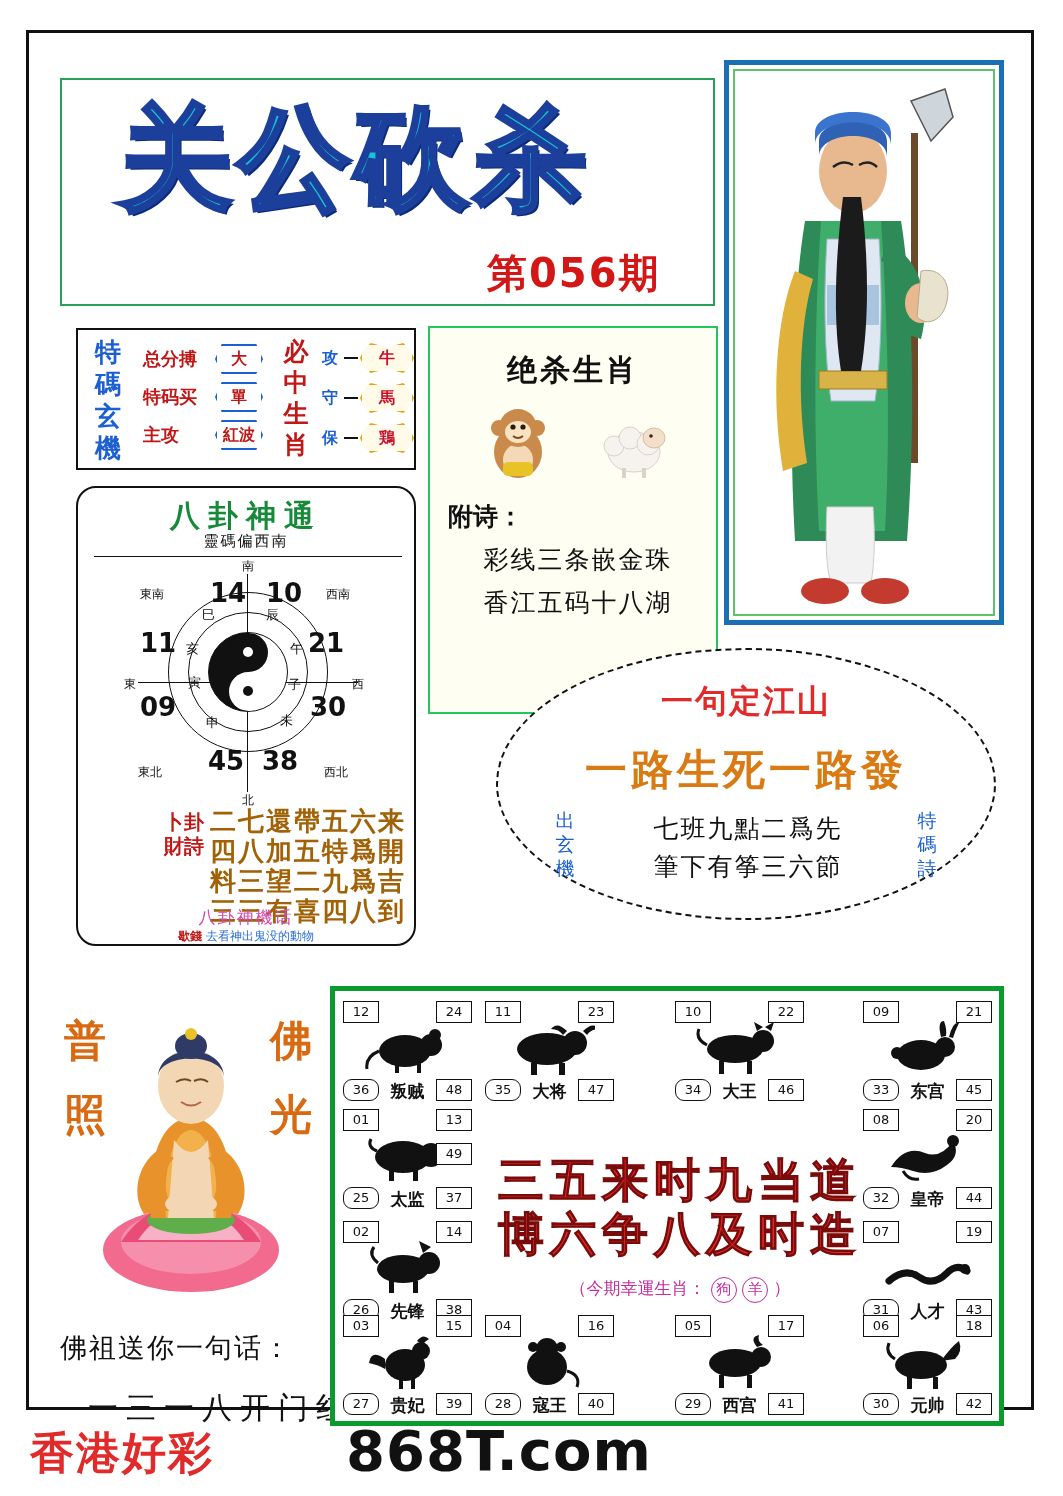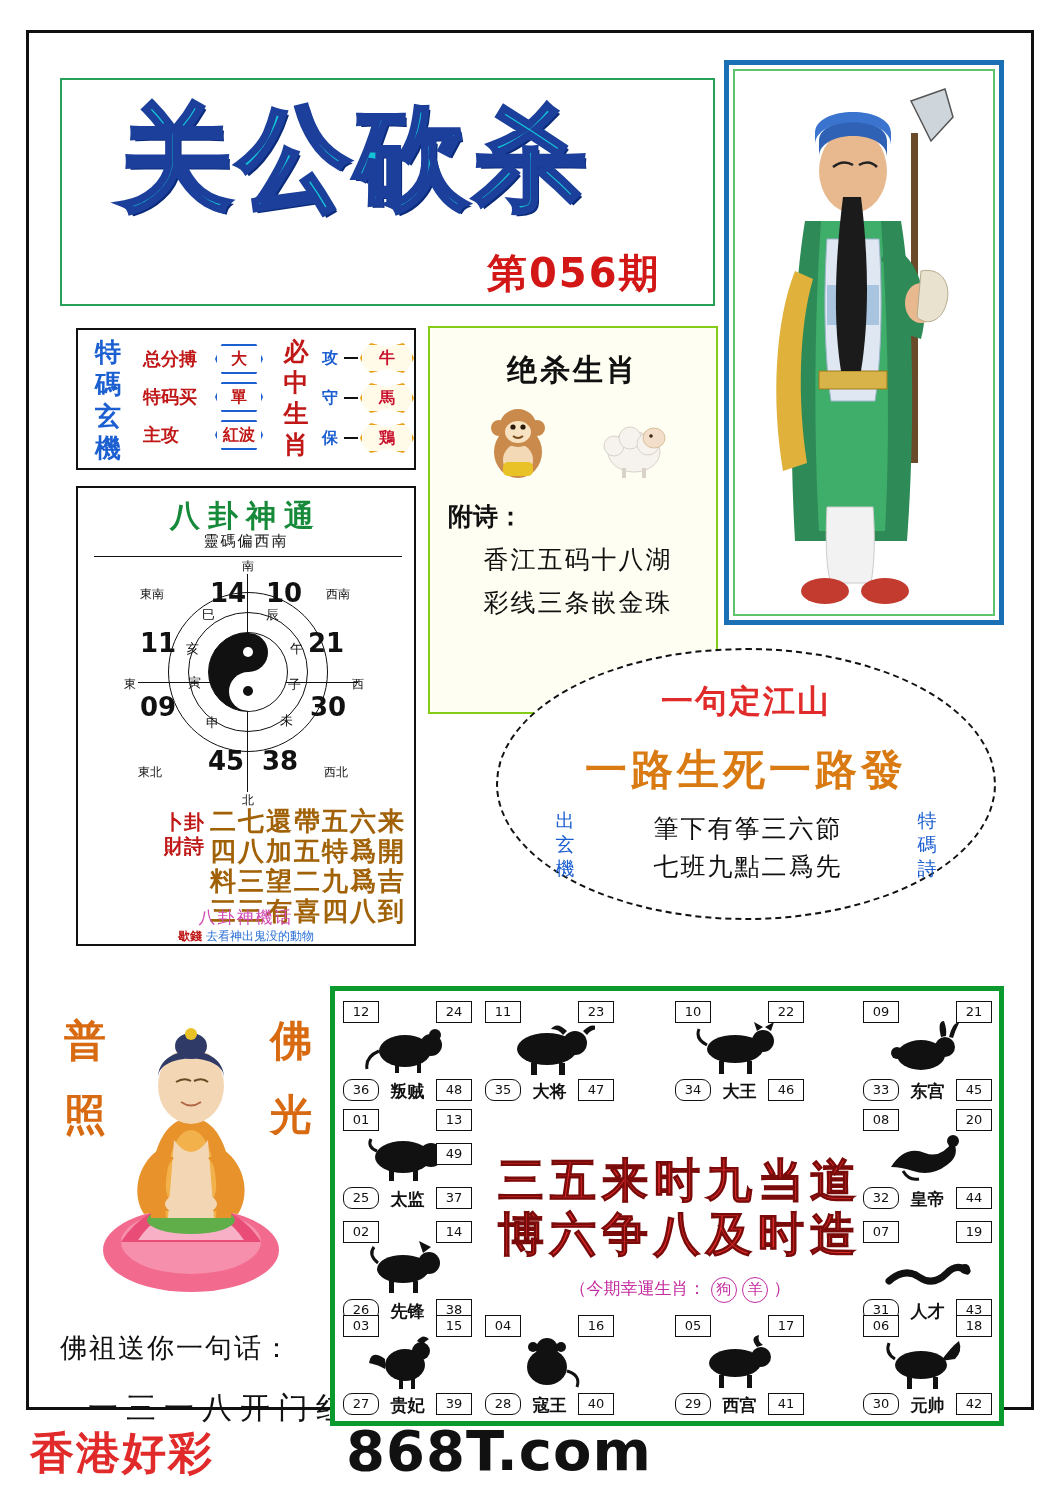--- a/index.html
+++ b/index.html
@@ -28,29 +28,29 @@
         clip-path:polygon(14% 0,86% 0,100% 50%,86% 100%,14% 100%,0 50%);}
   .tm-r{position:absolute;left:196px;top:6px;width:44px;height:128px;color:#c01717;font-size:25px;font-weight:bold;text-align:center;line-height:31px;}
   .tm-far{position:absolute;left:244px;top:8px;width:92px;}
   .tm-far .frow{height:40px;display:flex;align-items:center;}
   .tm-far .flbl{color:#1b5fd1;font-size:16px;font-weight:bold;width:22px;}
   .star{display:inline-block;width:50px;height:26px;line-height:26px;text-align:center;font-size:16px;font-weight:bold;color:#c8102e;border:2px solid #e8a21a;background:#fffbe8;
         clip-path:polygon(8% 20%,20% 0,50% 14%,80% 0,92% 20%,100% 50%,92% 80%,80% 100%,50% 86%,20% 100%,8% 80%,0 50%);}
   .dash{display:inline-block;width:14px;border-top:2px solid #111;margin-right:2px;vertical-align:middle;}
 
   
-  .jsbox{position:absolute;left:428px;top:326px;width:290px;height:388px;border:2px solid #84cc16;background:#fffef2;box-sizing:border-box;}
+  .jsbox{position:absolute;left:428px;top:326px;width:290px;height:388px;border:2px solid #22c55e;background:#fffef2;box-sizing:border-box;}
   .jstitle{position:absolute;left:0;top:22px;width:100%;text-align:center;font-size:30px;font-weight:bold;color:#111;letter-spacing:3px;}
   .jsanimals{position:absolute;left:30px;top:72px;width:230px;height:86px;display:flex;justify-content:space-around;align-items:center;}
   .jspoem{position:absolute;left:18px;top:172px;width:260px;color:#111;}
   .jspoem .lab{font-size:25px;font-weight:bold;margin-bottom:10px;}
   .jspoem .ln{font-size:25px;text-align:center;margin-top:10px;letter-spacing:2px;}
 
   
-  .bgbox{position:absolute;left:76px;top:486px;width:340px;height:460px;border:2px solid #111;border-radius:0;background:#fff;box-sizing:border-box;}
+  .bgbox{position:absolute;left:76px;top:486px;width:340px;height:460px;border:2px solid #111;border-radius:20px;background:#fff;box-sizing:border-box;}
   .bgtitle{position:absolute;left:0;top:8px;width:100%;text-align:center;font-size:30px;font-weight:bold;color:#178a3a;letter-spacing:8px;}
   .bgsub{position:absolute;left:0;top:44px;width:100%;text-align:center;font-size:15px;color:#111;letter-spacing:2px;}
   .bgrule{position:absolute;left:16px;top:68px;width:308px;border-top:1px solid #111;}
   .compass{position:absolute;left:52px;top:76px;width:236px;height:238px;}
   .dirlab{position:absolute;font-size:12px;color:#111;}
   .bgnum{position:absolute;font-size:26px;font-weight:bold;color:#111;}
   .circ{position:absolute;left:38px;top:28px;width:158px;height:158px;border:1px solid #111;border-radius:50%;}
   .circ2{position:absolute;left:58px;top:48px;width:118px;height:118px;border:1px solid #111;border-radius:50%;}
   .taiji{position:absolute;left:78px;top:68px;width:78px;height:78px;border-radius:50%;
      background:linear-gradient(90deg,#111 0 50%,#fff 50% 100%);border:1px solid #111;overflow:hidden;}
@@ -221,22 +221,22 @@
         <circle cx="40" cy="38" r="11" fill="#f6f3ef" stroke="#d9d2c8"></circle>
         <circle cx="58" cy="44" r="11" fill="#f6f3ef" stroke="#d9d2c8"></circle>
         <ellipse cx="64" cy="38" rx="11" ry="10" fill="#f3dfc9" stroke="#d7bf9d"></ellipse>
         <circle cx="61" cy="36" r="1.8" fill="#3a2a16"></circle>
         <rect x="32" y="68" width="4" height="10" fill="#d9d2c8"></rect>
         <rect x="52" y="68" width="4" height="10" fill="#d9d2c8"></rect>
       </svg>
     </div>
     <div class="jspoem">
       <div class="lab">附诗：</div>
+      <div class="ln">彩线三条嵌金珠</div>
       <div class="ln">香江五码十八湖</div>
-      <div class="ln">彩线三条嵌金珠</div>
     </div>
   </div>
 
   <div class="bgbox">
     <div class="bgtitle">八卦神通</div>
     <div class="bgsub">靈碼偏西南</div>
     <div class="bgrule"></div>
 
     <div class="compass">
       <div class="dirlab" style="left:112px;top:-6px;">南</div>
@@ -291,22 +291,22 @@
       <span>去看神出鬼没的動物</span>
     </div>
   </div>
 
   <div class="oval">
     <div class="ovt1">一句定江山</div>
     <div class="ovt2">一路生死一路發</div>
     <div class="ovleft">出玄機</div>
     <div class="ovright">特碼詩</div>
     <div class="ovmid">
+      <div class="ln">七班九點二爲先</div>
       <div class="ln">筆下有筝三六節</div>
-      <div class="ln">七班九點二爲先</div>
     </div>
   </div>
 
   <div class="pu">普照</div>
   <div class="fo">佛光</div>
   <div style="position:absolute;left:96px;top:990px;width:190px;height:310px;">
     <svg width="190" height="310" viewBox="0 0 190 310">
       <ellipse cx="95" cy="260" rx="88" ry="42" fill="#f26a8d"></ellipse>
       <ellipse cx="95" cy="252" rx="70" ry="32" fill="#f58fab"></ellipse>
       <path d="M25 252 q24 -38 70 -38 q46 0 70 38 z" fill="#e94c76"></path>

